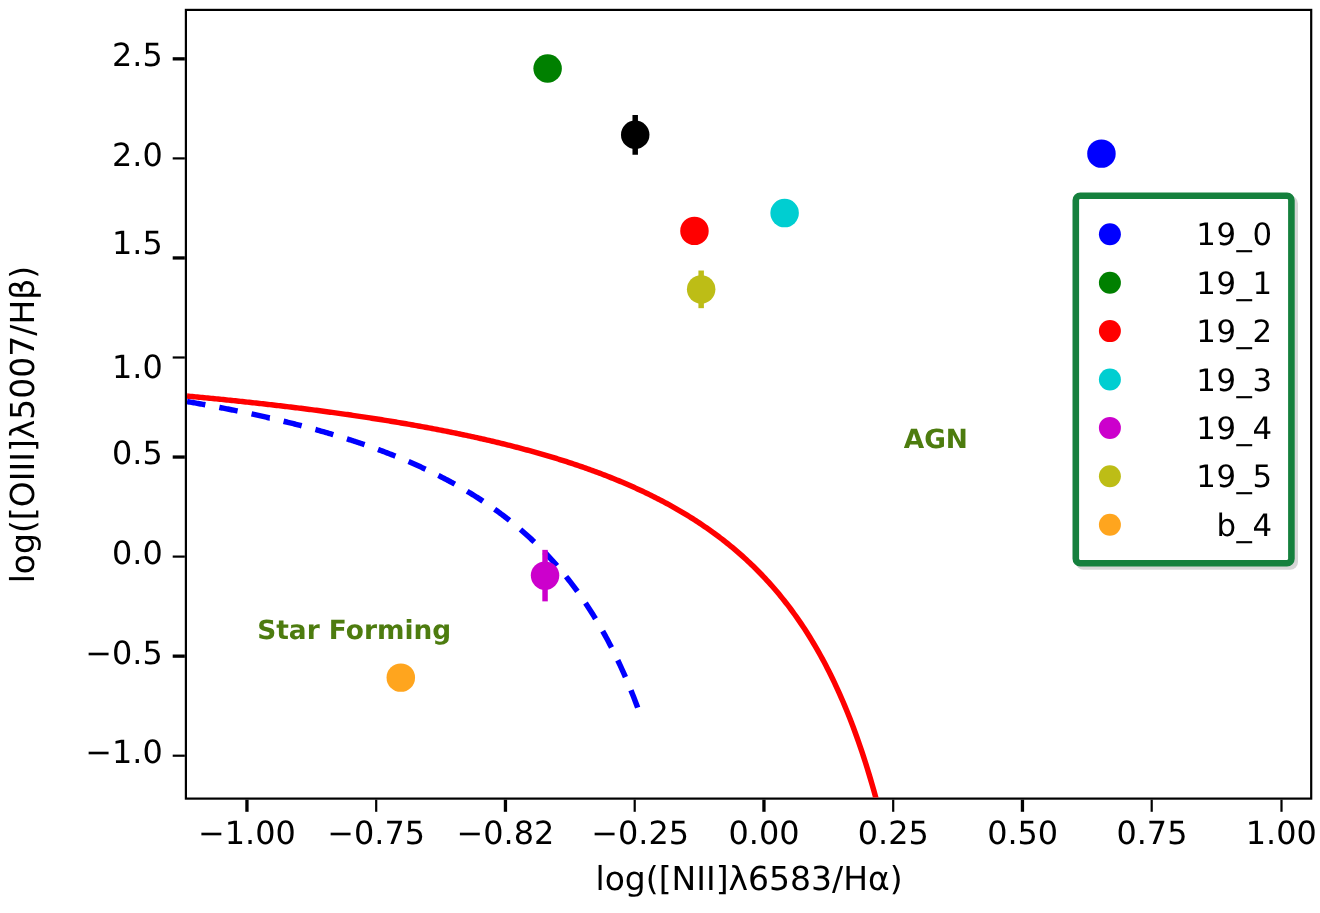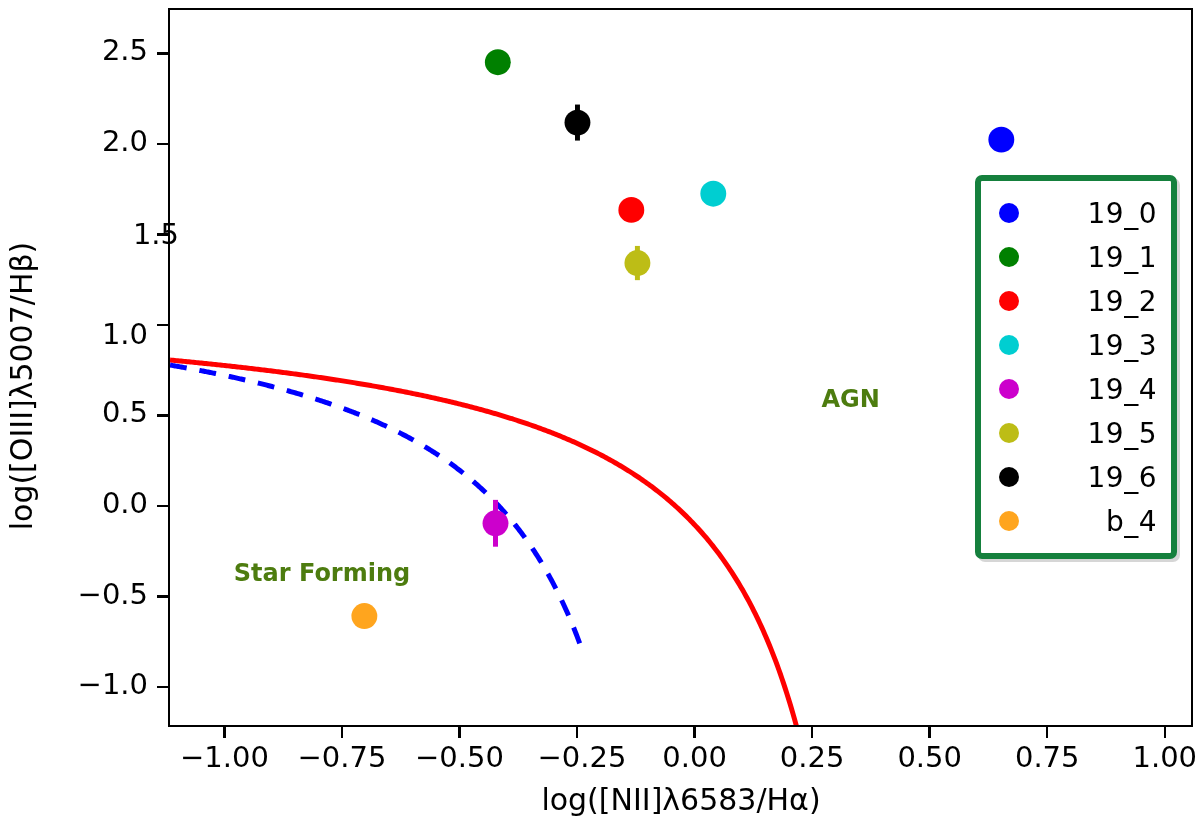--- a/index.html
+++ b/index.html
@@ -175,41 +175,41 @@
         </g>
       </svg>
   </div>
 
   <div id="ticks-x">
       <div class="tick-x" style="left: 223.172px;"></div>
       <div class="ticklabel-x" style="left: 149.422px;">−1.00</div>
       <div class="tick-x" style="left: 340.718px;"></div>
       <div class="ticklabel-x" style="left: 266.968px;">−0.75</div>
       <div class="tick-x" style="left: 458.264px;"></div>
-      <div class="ticklabel-x" style="left: 384.514px;">−0.50</div>
+      <div class="ticklabel-x" style="left: 384.514px;">−0.82</div>
       <div class="tick-x" style="left: 575.81px;"></div>
       <div class="ticklabel-x" style="left: 507px;">−0.25</div>
       <div class="tick-x" style="left: 693.356px;"></div>
       <div class="ticklabel-x" style="left: 619.606px;">0.00</div>
       <div class="tick-x" style="left: 810.901px;"></div>
       <div class="ticklabel-x" style="left: 737.151px;">0.25</div>
       <div class="tick-x" style="left: 928.447px;"></div>
       <div class="ticklabel-x" style="left: 854.697px;">0.50</div>
       <div class="tick-x" style="left: 1045.99px;"></div>
       <div class="ticklabel-x" style="left: 972.243px;">0.75</div>
       <div class="tick-x" style="left: 1163.54px;"></div>
       <div class="ticklabel-x" style="left: 1089.79px;">1.00</div>
     </div>
   <div id="ticks-y">
       <div class="tick-y" style="top: 52.0271px;"></div>
       <div class="ticklabel-y" style="top: 33.2771px;">2.5</div>
       <div class="tick-y" style="top: 142.581px;"></div>
       <div class="ticklabel-y" style="top: 123.831px;">2.0</div>
       <div class="tick-y" style="top: 233.135px;"></div>
-      <div class="ticklabel-y" style="top: 217px; padding-left: 31px;">1.5</div>
+      <div class="ticklabel-y" style="top: 204px;">1.5</div>
       <div class="tick-y" style="top: 323.69px;"></div>
       <div class="ticklabel-y" style="top: 304.94px; margin-top: 12px;">1.0</div>
       <div class="tick-y" style="top: 414.244px;"></div>
       <div class="ticklabel-y" style="top: 395.494px;">0.5</div>
       <div class="tick-y" style="top: 504.798px;"></div>
       <div class="ticklabel-y" style="top: 486.048px;">0.0</div>
       <div class="tick-y" style="top: 595.352px;"></div>
       <div class="ticklabel-y" style="top: 576.602px;">−0.5</div>
       <div class="tick-y" style="top: 685.906px;"></div>
       <div class="ticklabel-y" style="top: 667.156px;">−1.0</div>
@@ -238,22 +238,18 @@
       </div>
       <div class="legend-row">
         <span class="legend-dot" style="background: rgb(204, 0, 204);"></span>
         <span class="legend-label">19_4</span>
       </div>
       <div class="legend-row">
         <span class="legend-dot" style="background: rgb(189, 189, 22);"></span>
         <span class="legend-label">19_5</span>
       </div>
       <div class="legend-row">
-        <span class="legend-dot" style="background: rgb(0, 0, 0);"></span>
-        <span class="legend-label">19_6</span>
-      </div>
-      <div class="legend-row">
         <span class="legend-dot" style="background: rgb(255, 165, 30);"></span>
         <span class="legend-label">b_4</span>
       </div>
     </div>
 
 </div>
 
 </body></html>

